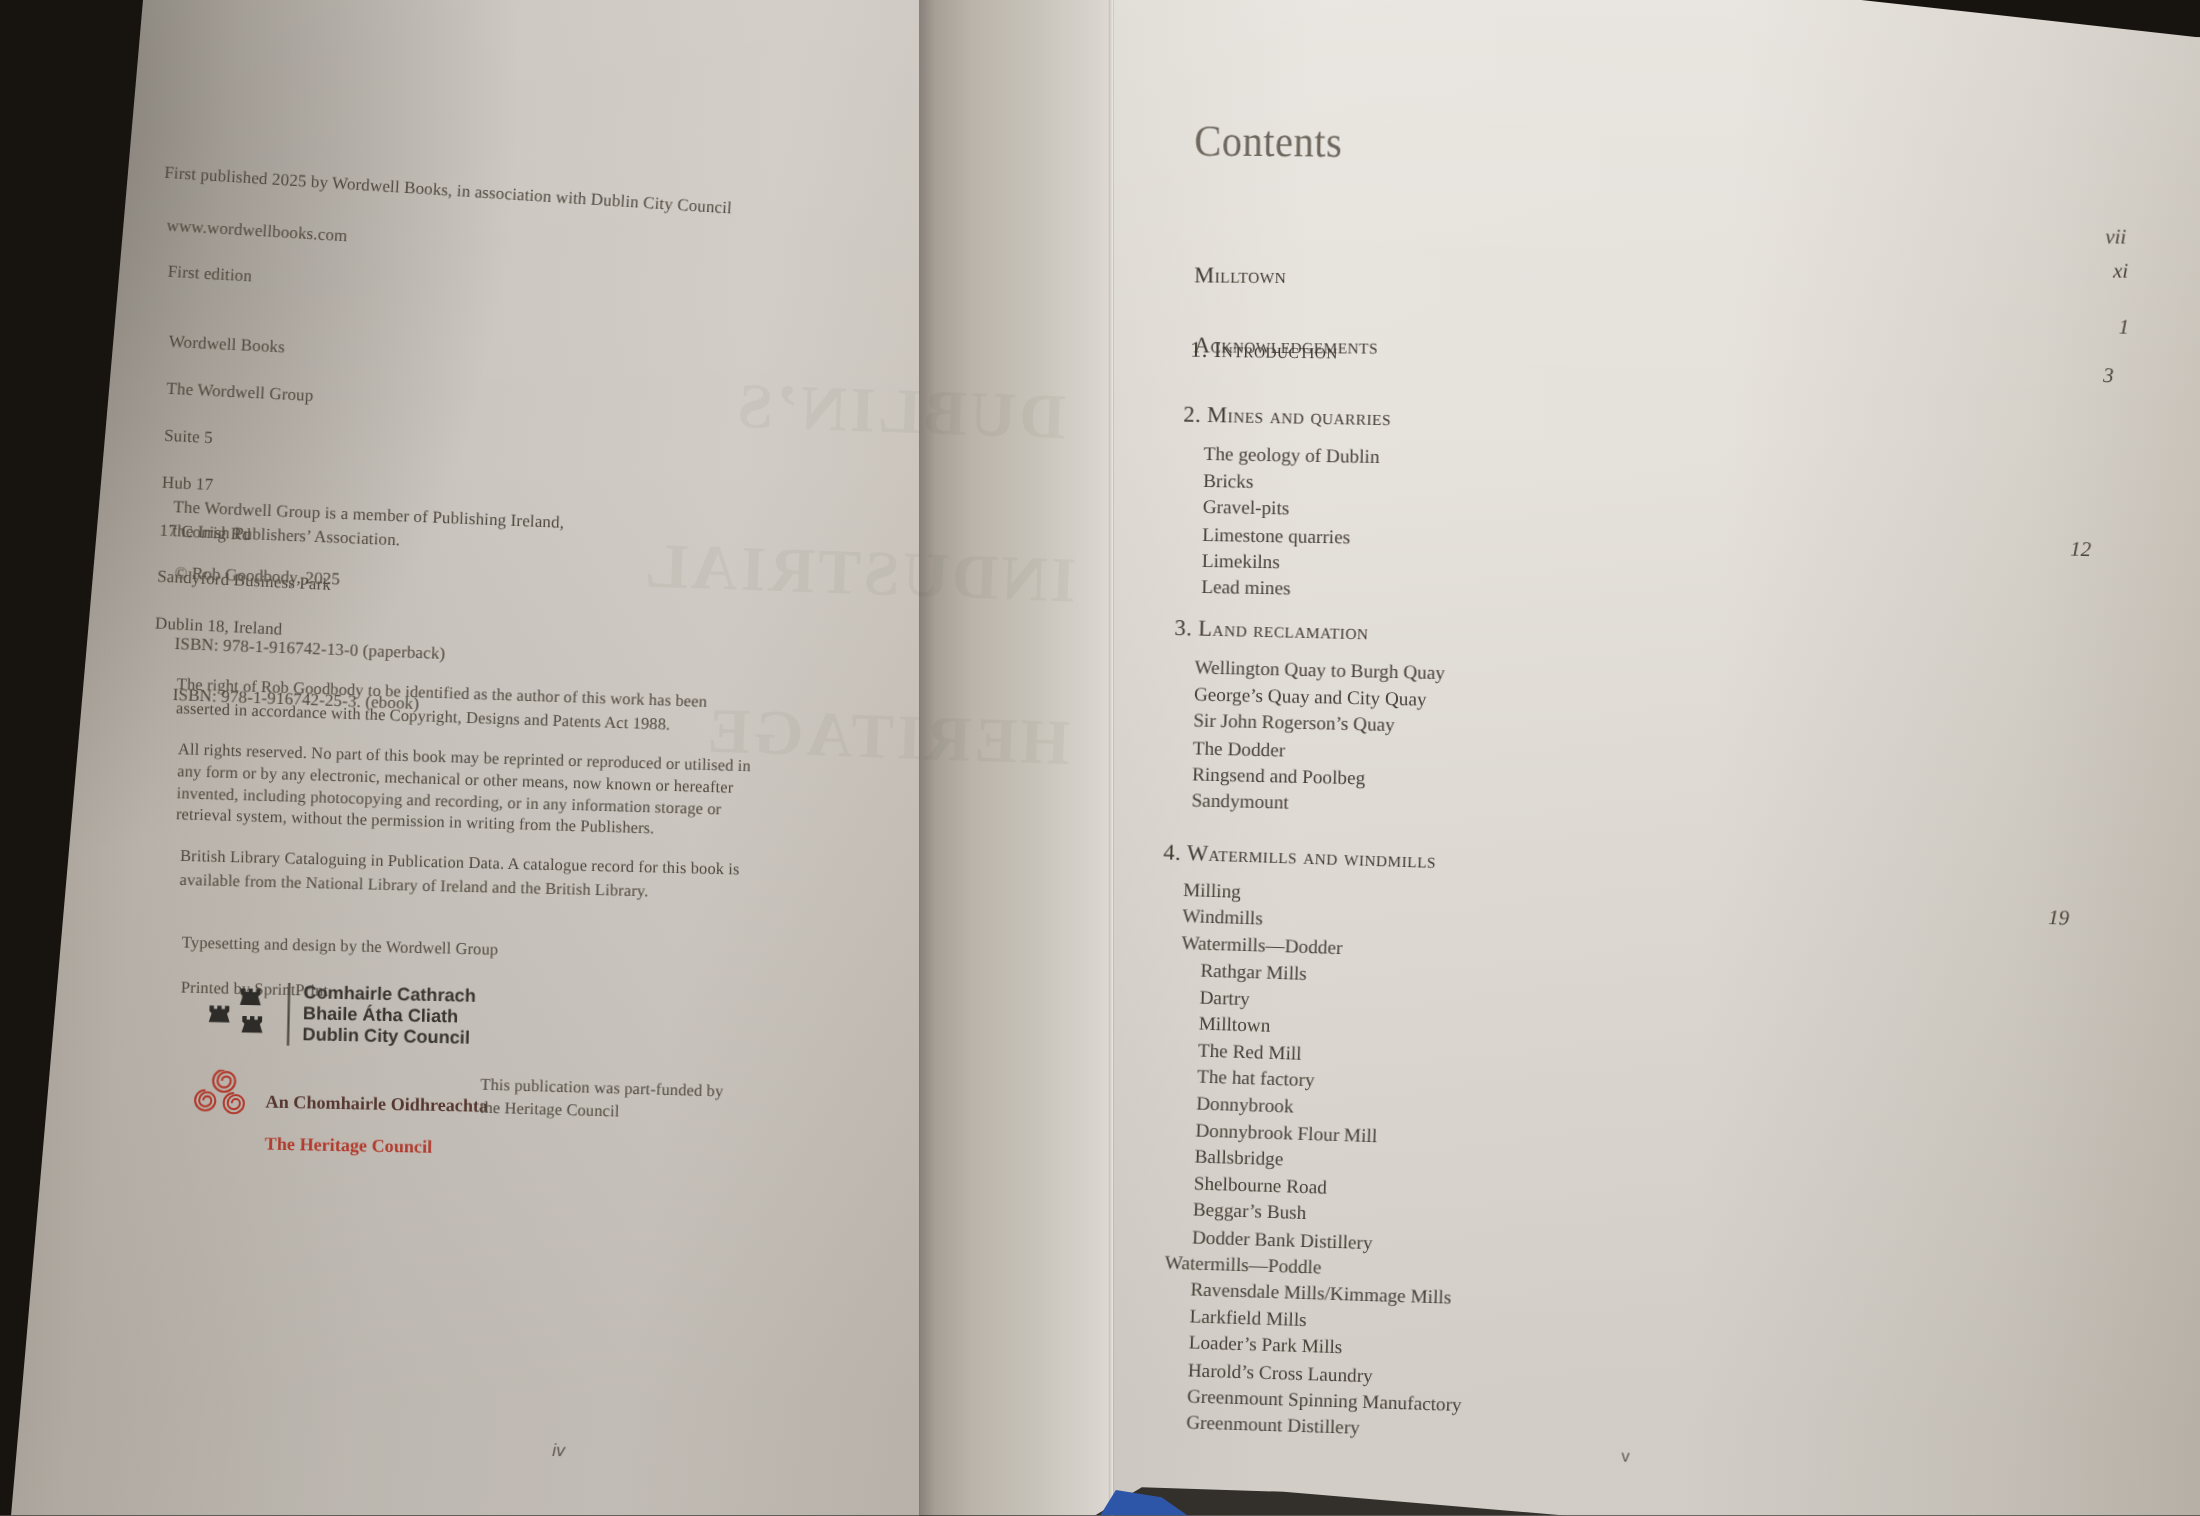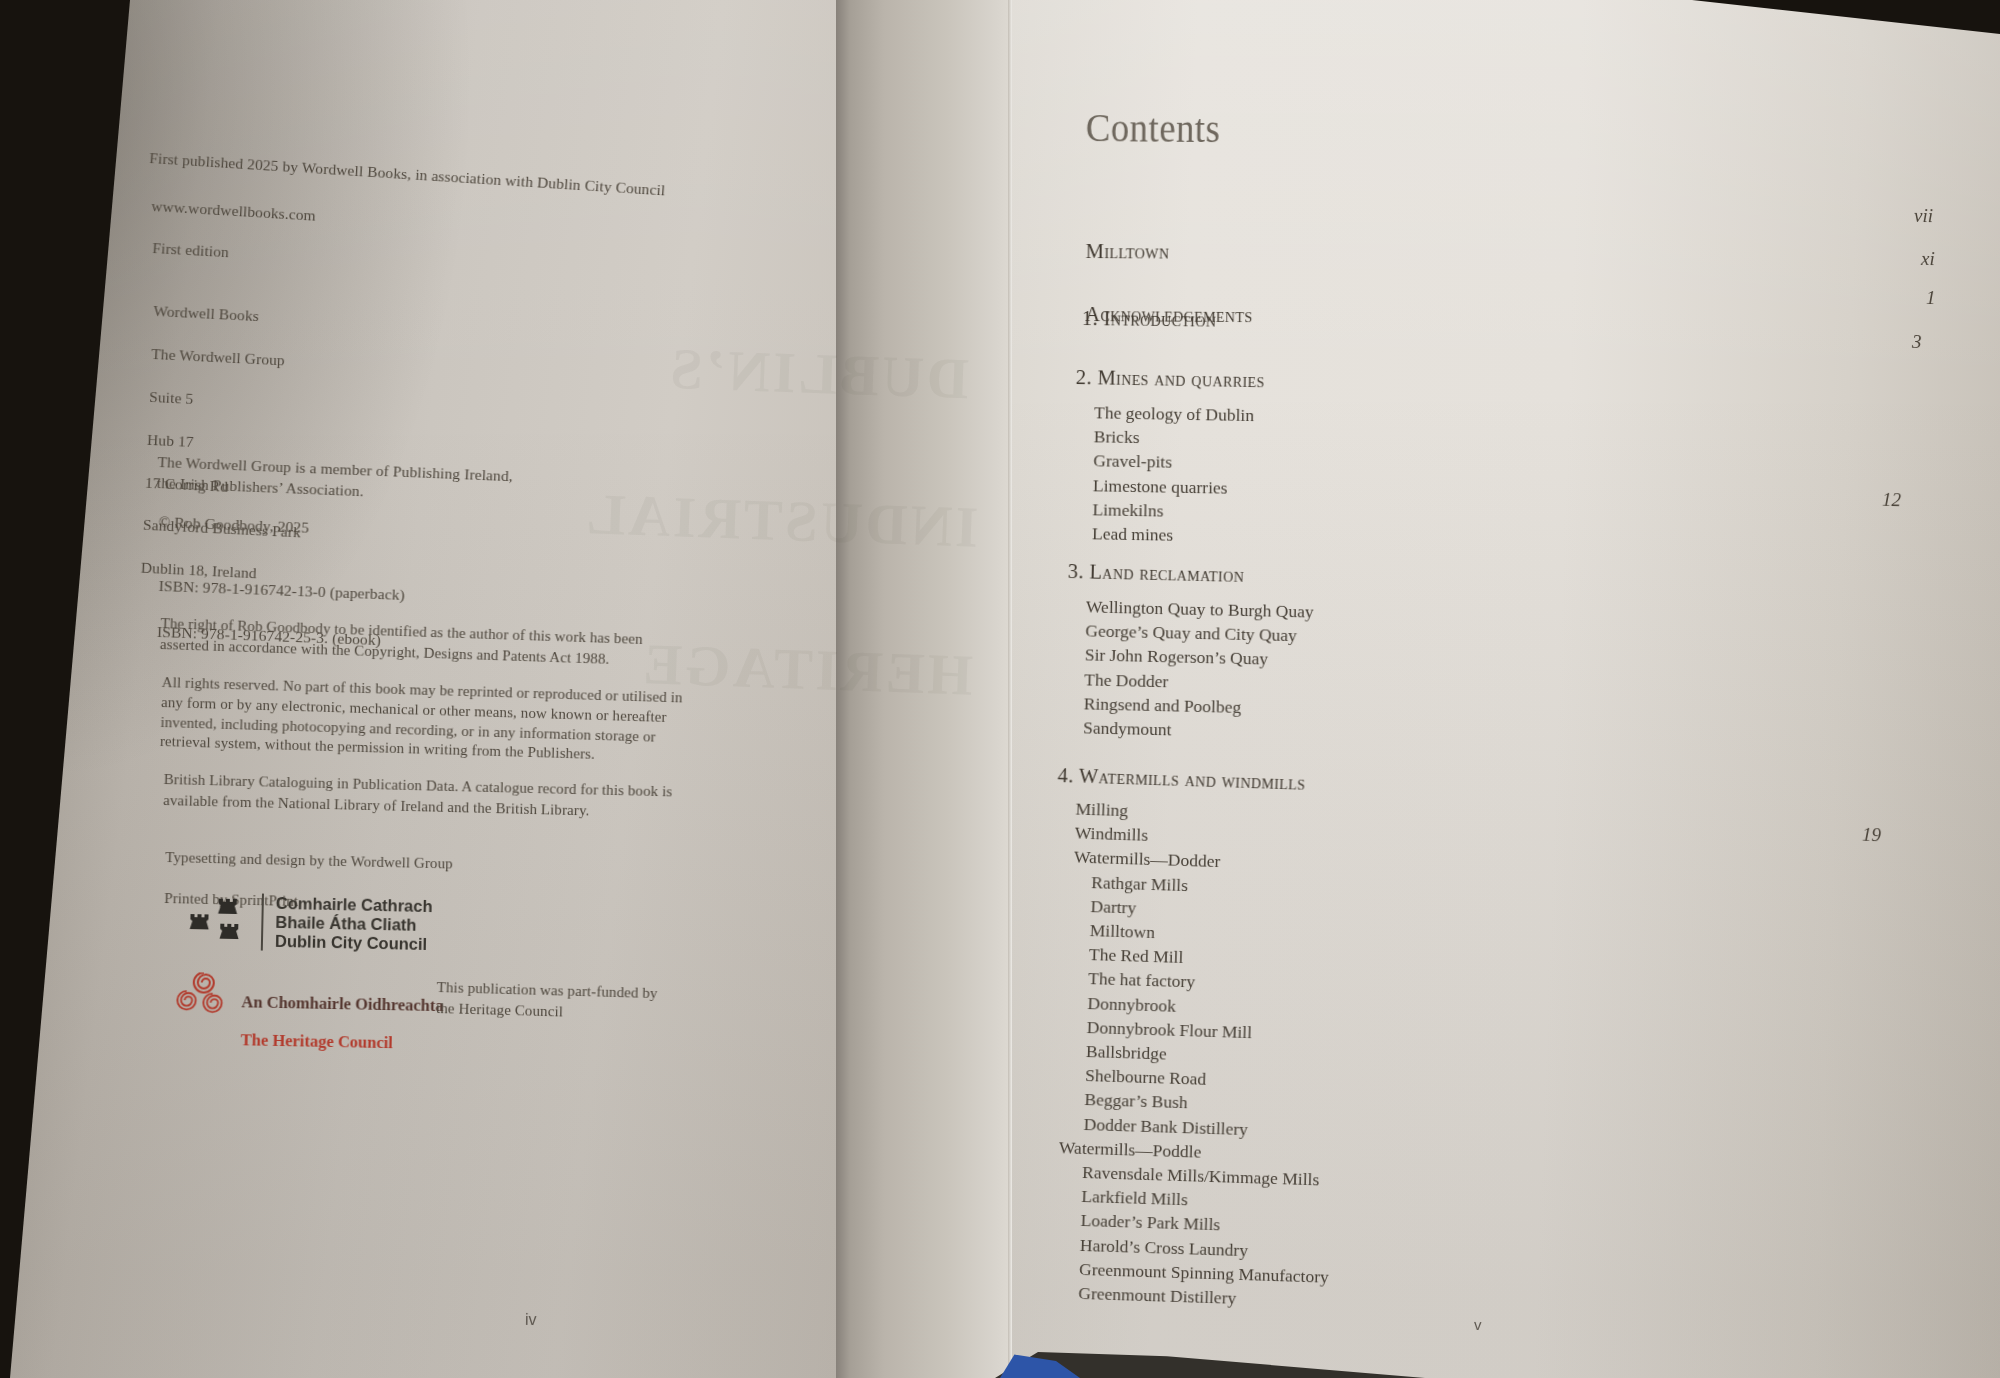--- a/index.html
+++ b/index.html
@@ -146,21 +146,21 @@
     </svg>
     <div id="heritage-text">
       <div class="l1">An Chomhairle Oidhreachta</div>
       <div class="l2">The Heritage Council</div>
     </div>
   </div>
 
   <div class="abs lp lp-small soft" style="left:437px;top:977px;line-height:21px;transform:rotate(1.6deg);transform-origin:0 0;">This publication was part-funded by
 the Heritage Council</div>
 
-  <div class="abs pageno soft" style="left:525px;top:1311px;transform:rotate(1deg);">iv</div>
+  <div class="abs pageno soft" style="left:502px;top:1311px;transform:rotate(1deg);font-style:italic;">iv</div>
 
   <div class="abs toc-title soft" style="left:1086px;top:104px;transform:rotate(0.5deg) scaleX(.92);">Contents</div>
 
   <div class="abs soft" style="left:1086px;top:204px;line-height:31.5px;transform:rotate(0.4deg);transform-origin:0 0;">
     <div class="rp-sc">Milltown</div>
     <div class="rp-sc">Acknowledgements</div>
   </div>
 
   <div class="toc-chapter soft" style="left:1082px;top:307px;transform:rotate(0.7deg);">
     <div class="heading">1. Introduction</div>
@@ -205,21 +205,21 @@
     <div class="rp-item item lvl0">Watermills—Poddle</div>
     <div class="rp-item item lvl2">Ravensdale Mills/Kimmage Mills</div>
     <div class="rp-item item lvl2">Larkfield Mills</div>
     <div class="rp-item item lvl2">Loader’s Park Mills</div>
     <div class="rp-item item lvl2">Harold’s Cross Laundry</div>
     <div class="rp-item item lvl2">Greenmount Spinning Manufactory</div>
     <div class="rp-item item lvl2">Greenmount Distillery</div>
   </div>
 
   <span class="toc-num soft" style="left:1914px;top:205px;transform:rotate(0.8deg);">vii</span>
-  <span class="toc-num soft" style="left:1921px;top:248px;transform:rotate(0.8deg);">xi</span>
+  <span class="toc-num soft" style="left:1921px;top:236px;transform:rotate(0.8deg);">xi</span>
   <span class="toc-num soft" style="left:1926px;top:287px;transform:rotate(1deg);">1</span>
   <span class="toc-num soft" style="left:1912px;top:331px;transform:rotate(1deg);">3</span>
   <span class="toc-num soft" style="left:1882px;top:489px;transform:rotate(1.4deg);">12</span>
   <span class="toc-num soft" style="left:1862px;top:824px;transform:rotate(1.8deg);">19</span>
 
   <div class="abs pageno soft" style="left:1474px;top:1316px;font-size:15px;transform:rotate(1.5deg);">v</div>
 
 </div>
 
 </body></html>

